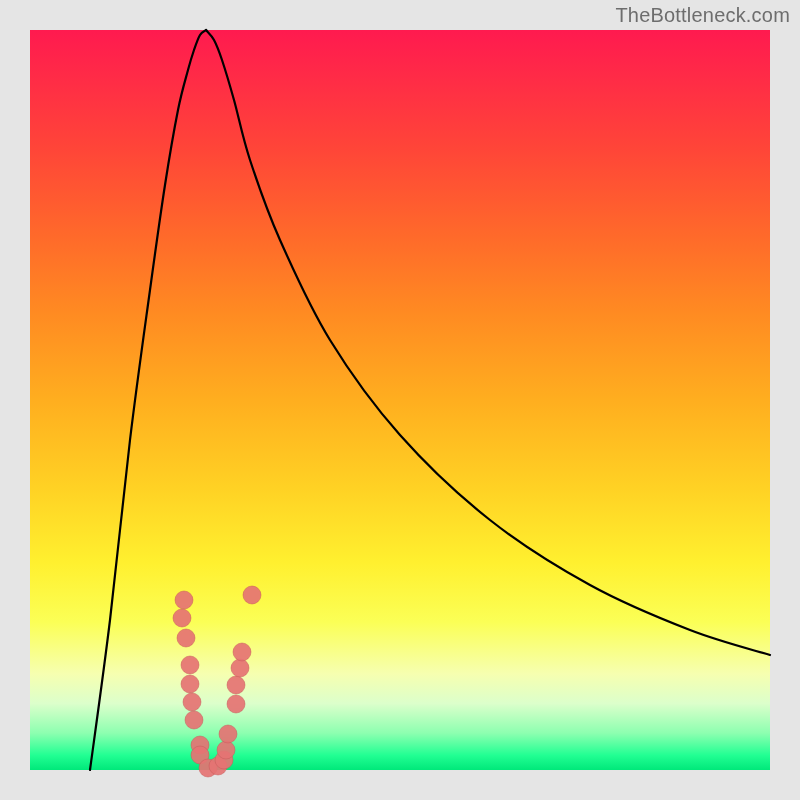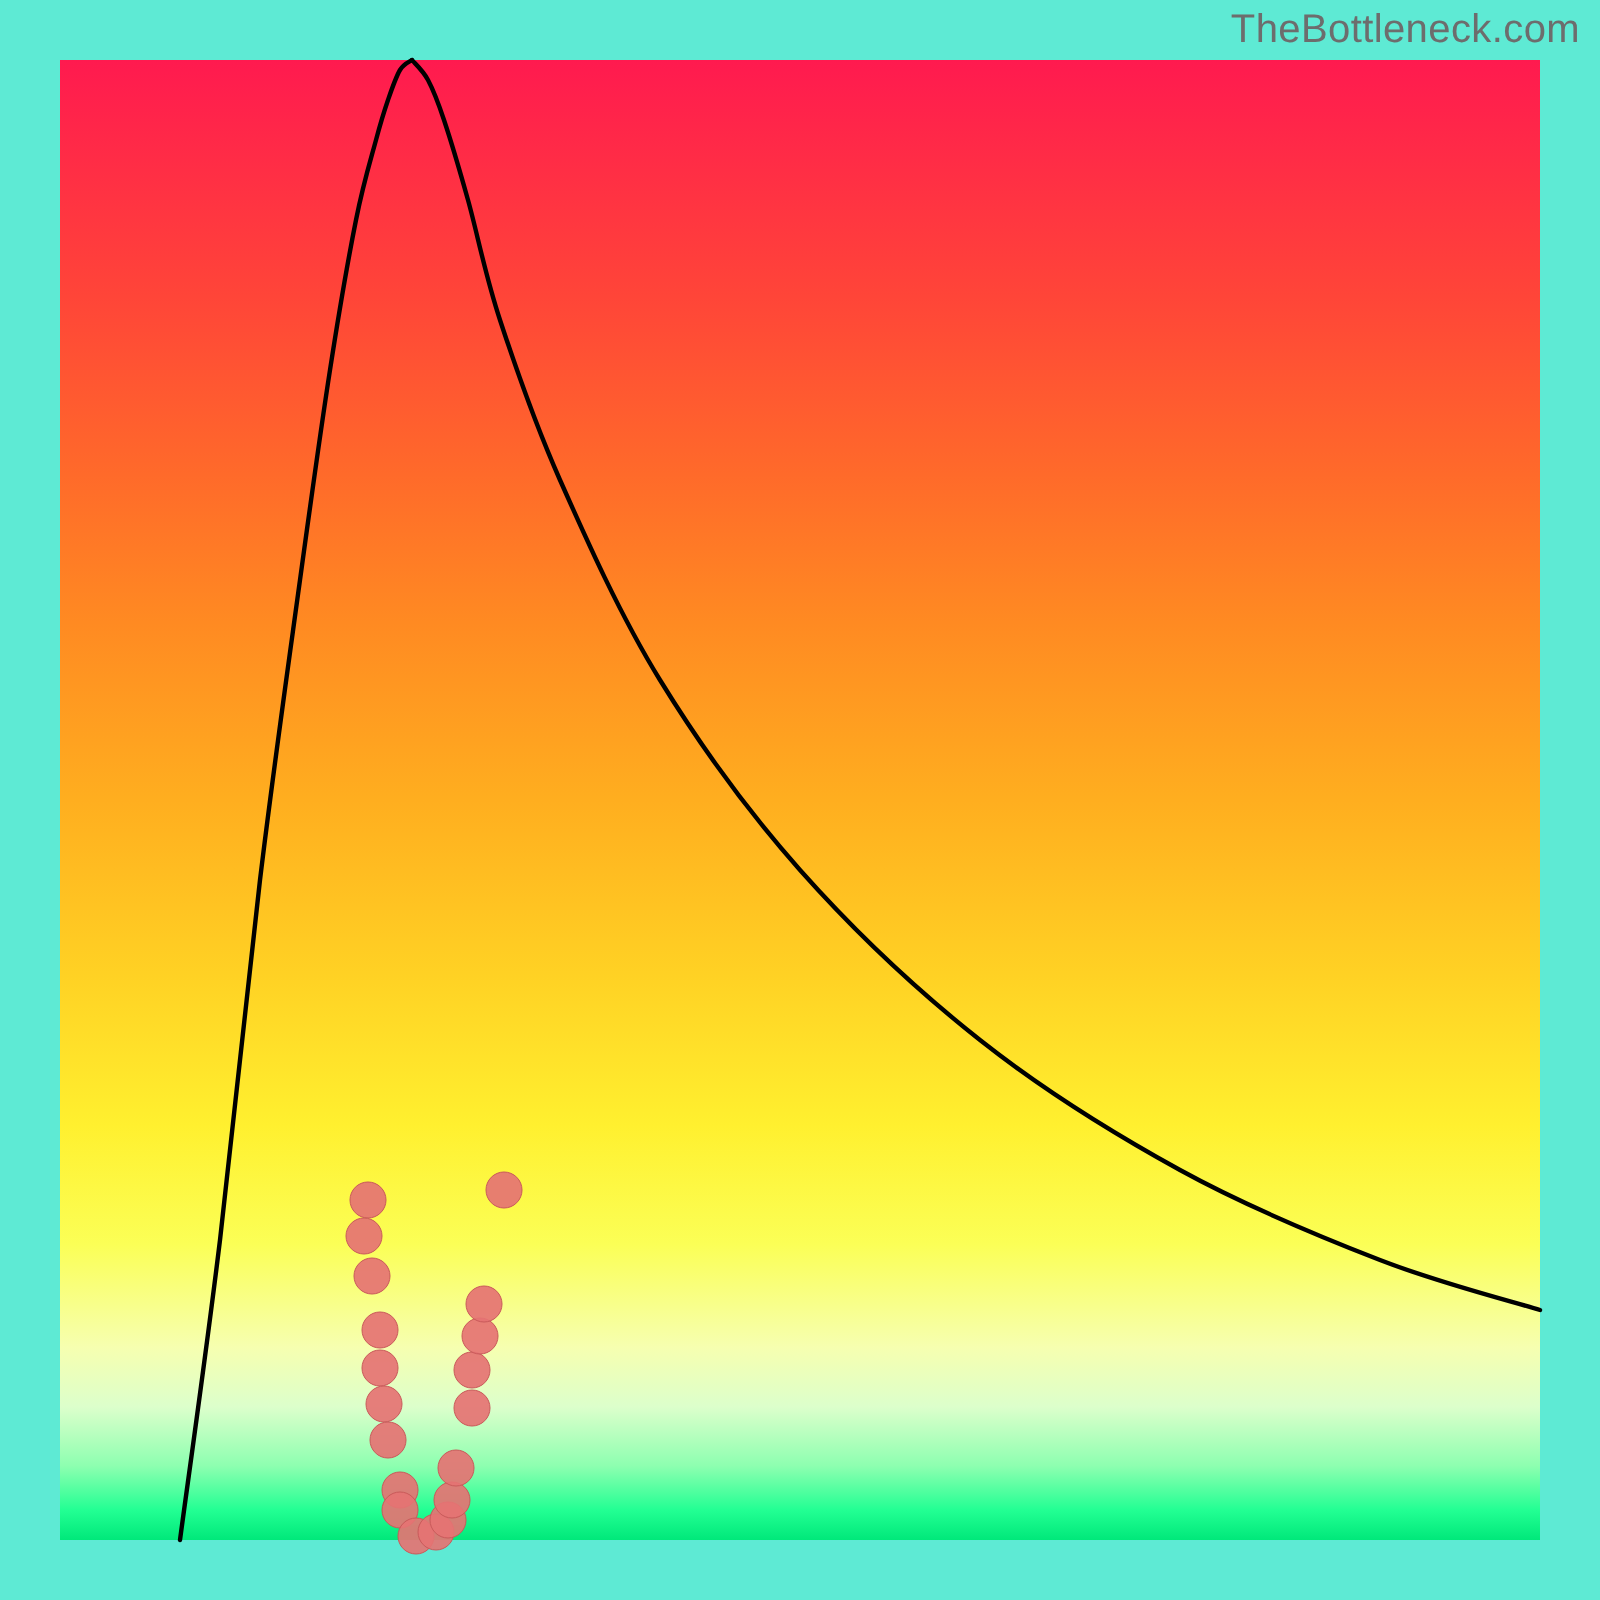--- a/index.html
+++ b/index.html
@@ -8,21 +8,21 @@
     width: 800px;
     height: 800px;
     overflow: hidden;
     background: #000;
     font-family: Arial, Helvetica, sans-serif;
   }
   .frame {
     position: relative;
     width: 800px;
     height: 800px;
-    background: #5eead4;
+    background: #e5e5e5;
   }
   .plot {
     position: absolute;
     left: 30px;
     top: 30px;
     width: 740px;
     height: 740px;
     background: linear-gradient(
       to bottom,
       #ff1a4f 0%,

